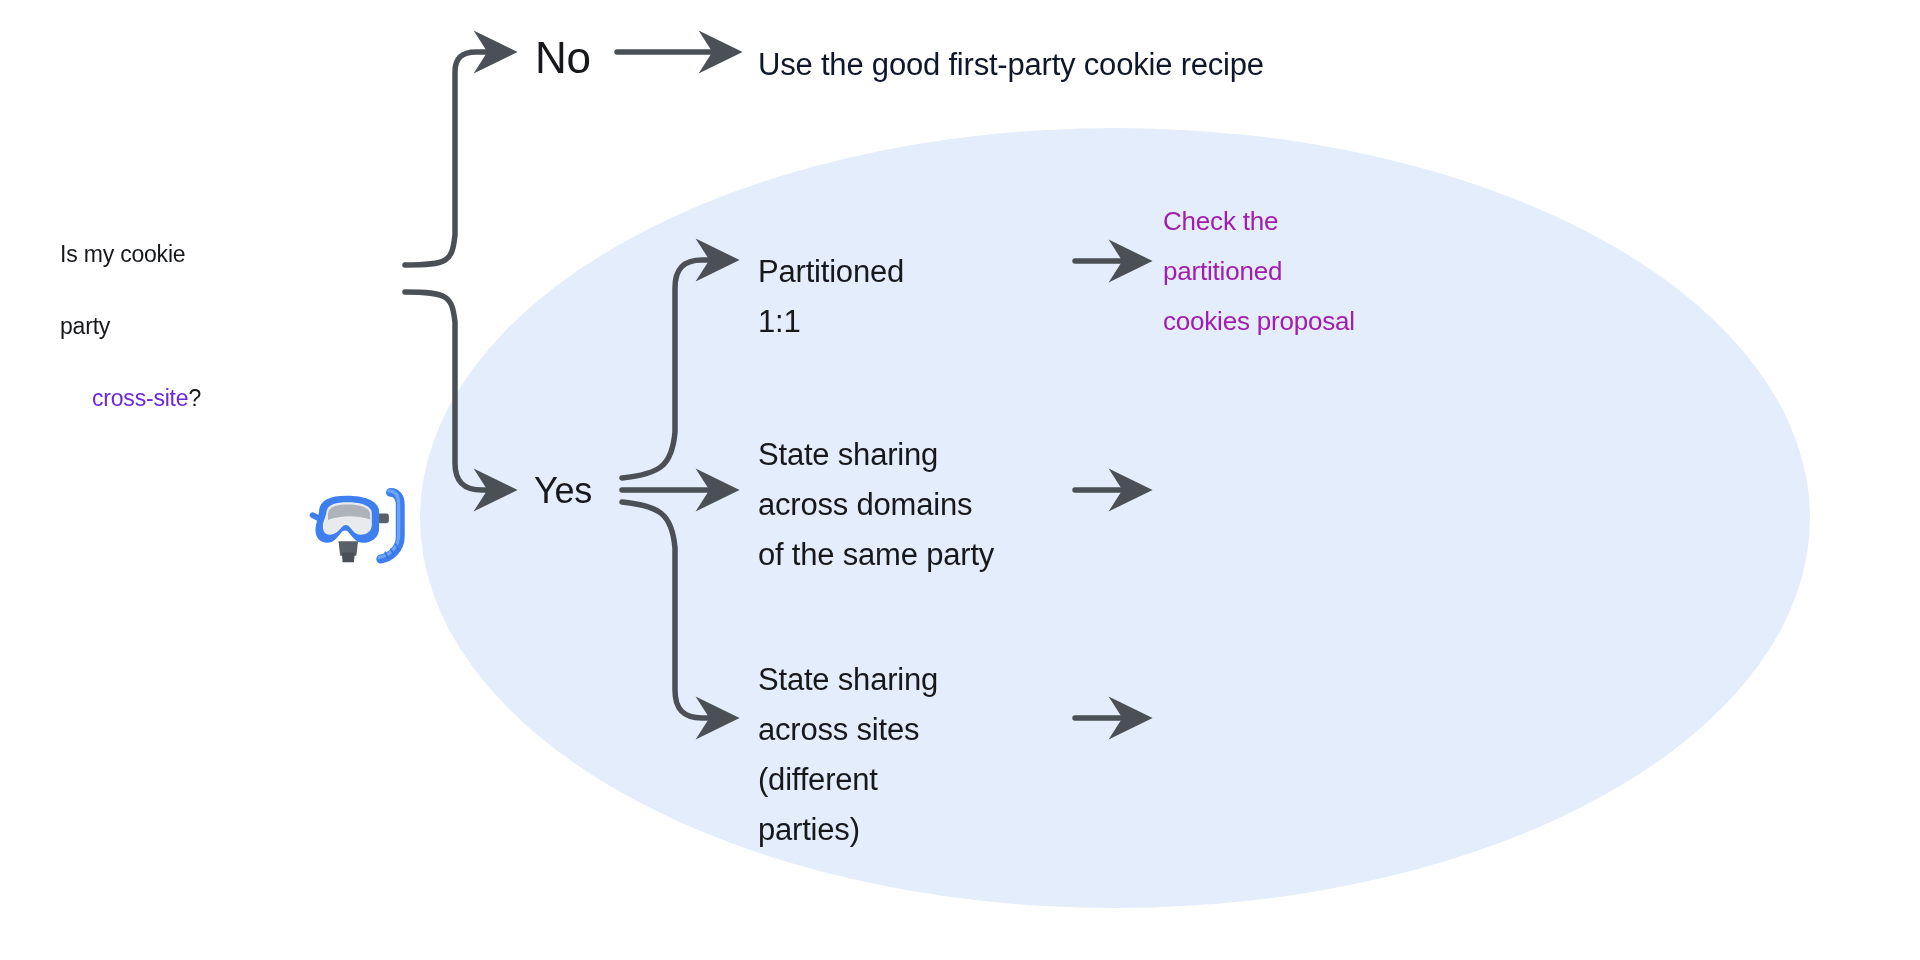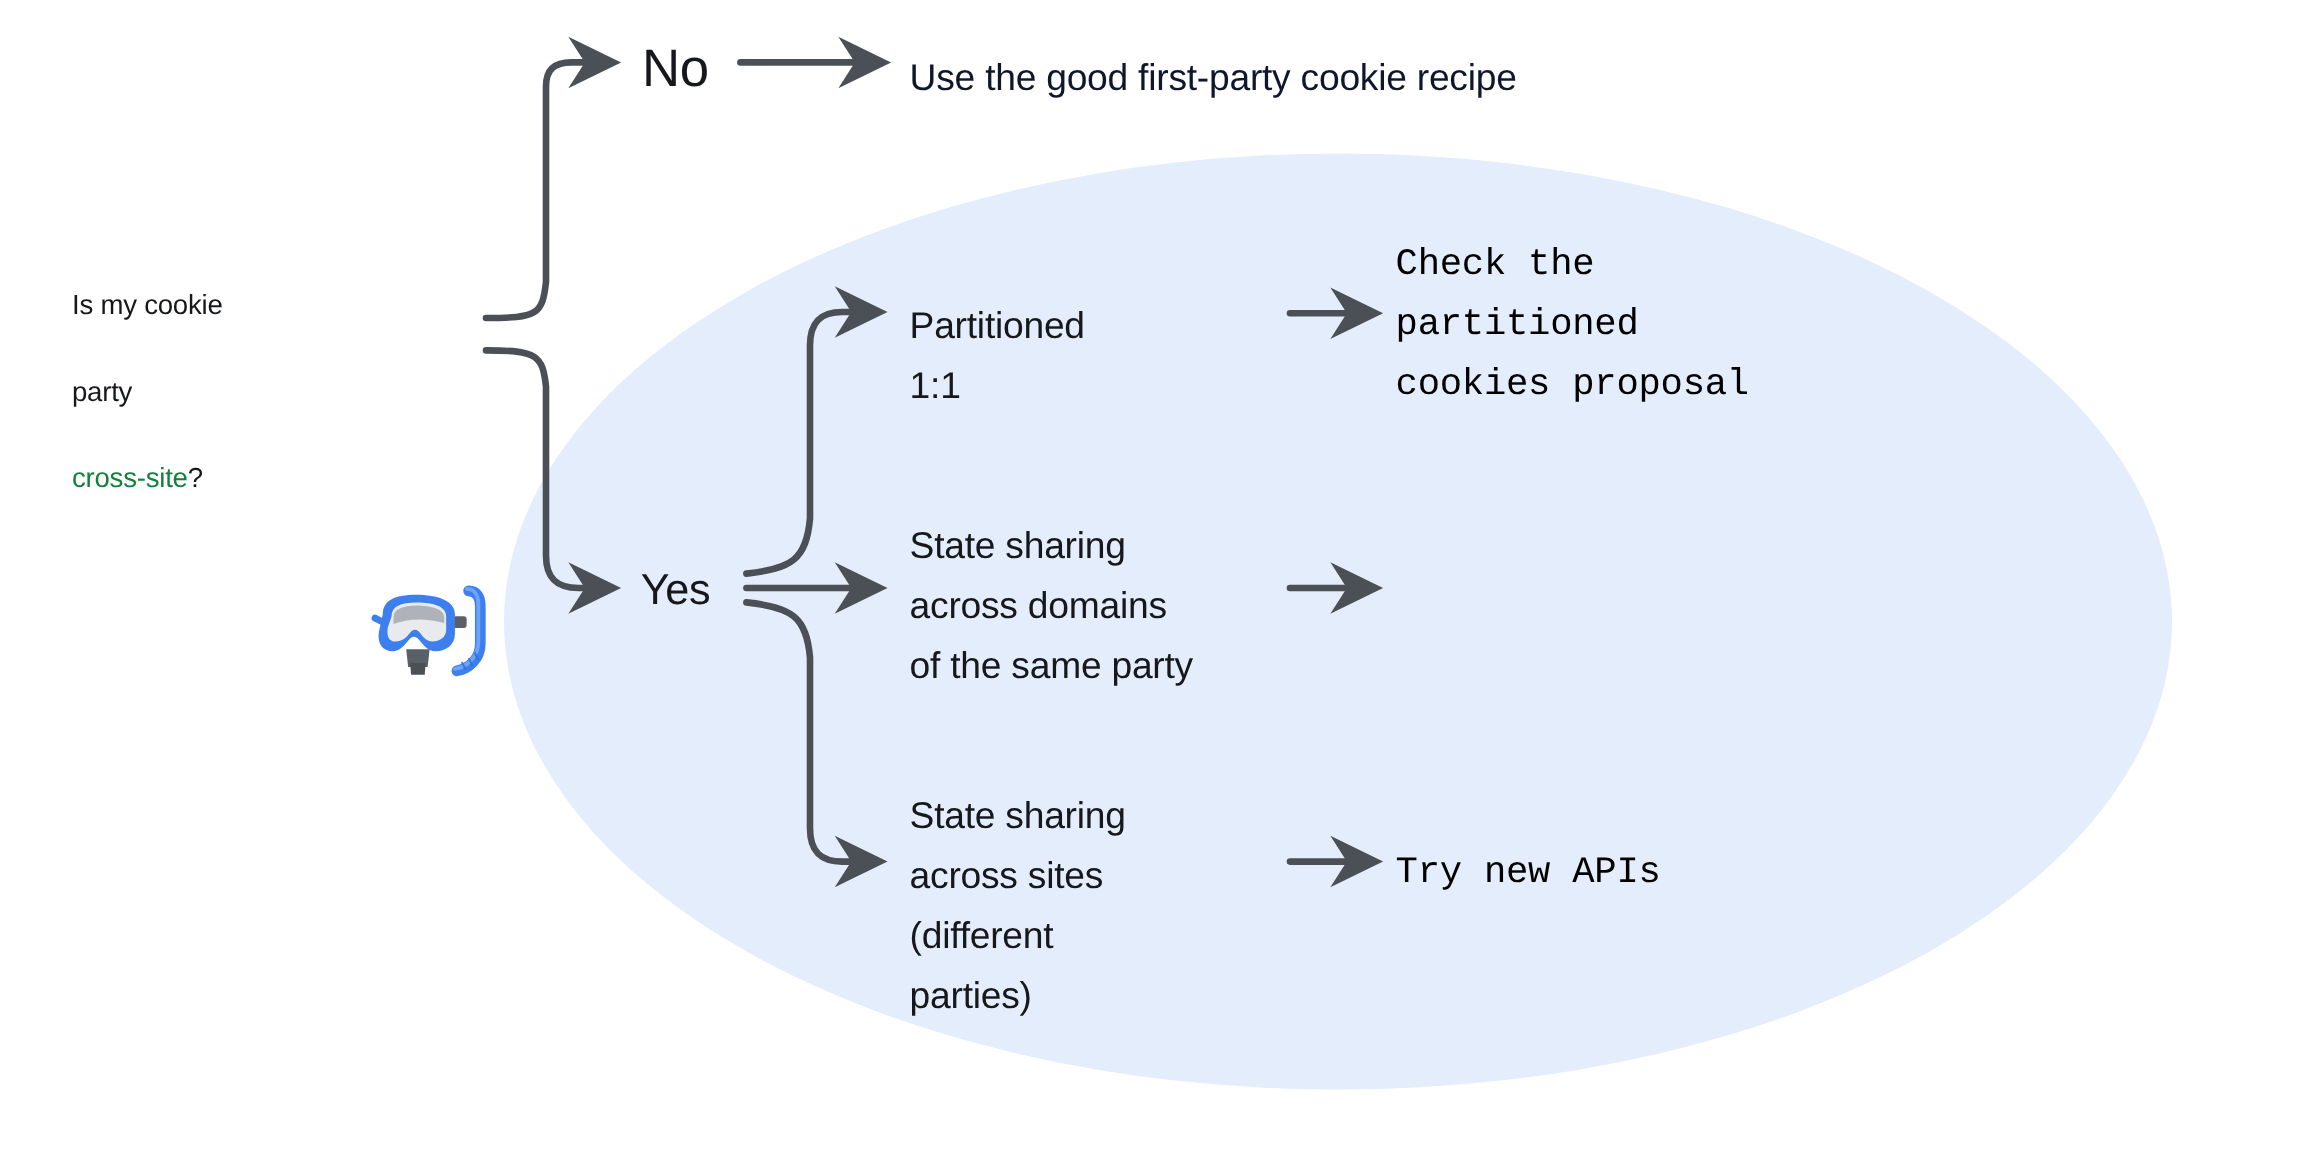--- a/index.html
+++ b/index.html
@@ -54,21 +54,22 @@
     left: 60px;
     top: 200px;
     width: 280px;
     font-size: 23px;
     line-height: 36px;
     color: #16181C;
     font-weight: 400;
     letter-spacing: -0.2px;
   }
   .q-link {
-    color: #15803d;
+    color: #6d28d9;
+    margin-left: 32px;
   }
 
   .label-no {
     left: 535px;
     top: 36px;
     font-size: 44px;
     line-height: 44px;
     color: #16181C;
     letter-spacing: -0.3px;
   }
@@ -81,25 +82,24 @@
     letter-spacing: -0.3px;
   }
 
   .branch-text {
     font-size: 31px;
     line-height: 50px;
     color: #16181C;
     letter-spacing: -0.2px;
   }
   .outcome-text {
-    font-size: 31px;
+    font-size: 26px;
     line-height: 50px;
-    color: #000000;
-    letter-spacing: -0.2px;
-    font-family: Liberation Mono, monospace;
+    color: #a21caf;
+    letter-spacing: -0.2px;
   }
 
   .n-partitioned { left: 758px; top: 247px; width: 260px; }
   .n-check       { left: 1163px; top: 196px; width: 380px; }
   .n-statedom    { left: 758px; top: 430px; width: 320px; }
   .n-fps         { left: 1163px; top: 477px; width: 420px; }
   .n-statesites  { left: 758px; top: 655px; width: 300px; }
   .n-apis        { left: 1163px; top: 703px; width: 330px; }
 
   .recipe-text {
@@ -209,15 +209,14 @@
   <div class="node branch-text n-statedom">State sharing
 across domains
 of the same party</div>
 
 
   <div class="node branch-text n-statesites">State sharing
 across sites
 (different
 parties)</div>
 
-  <div class="node outcome-text n-apis">Try new APIs</div>
 
 </div>
 
 </body></html>

